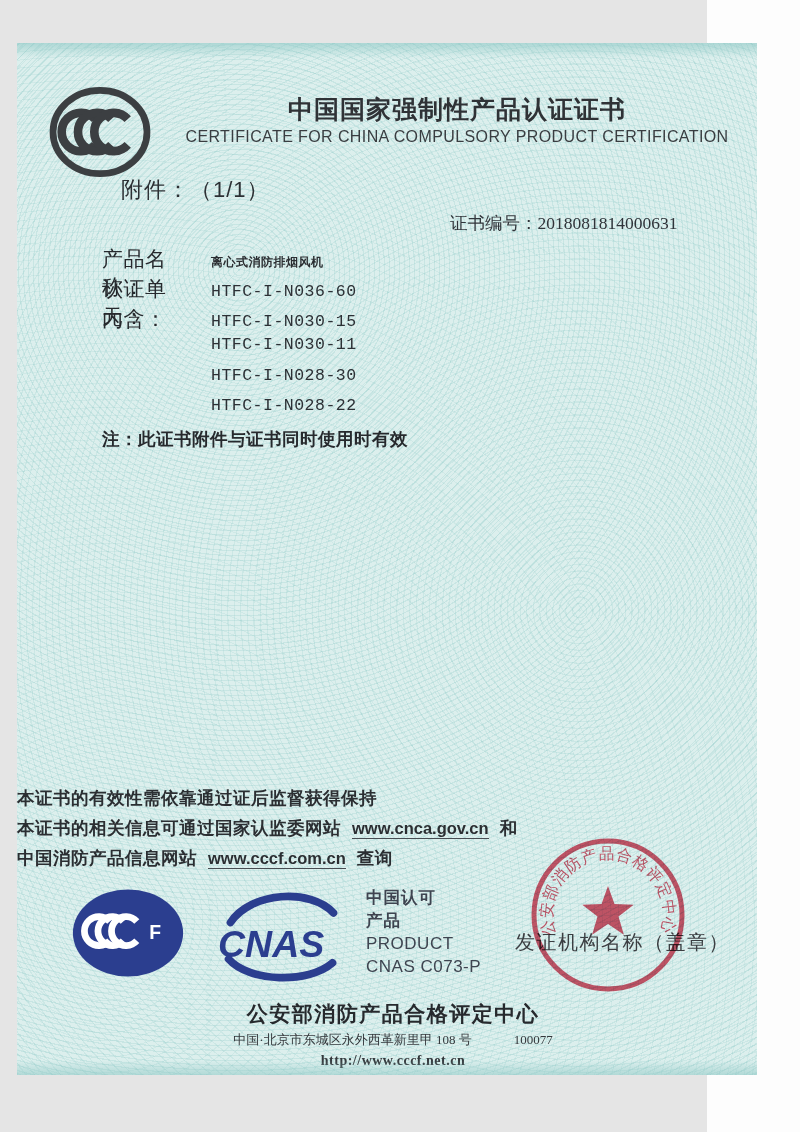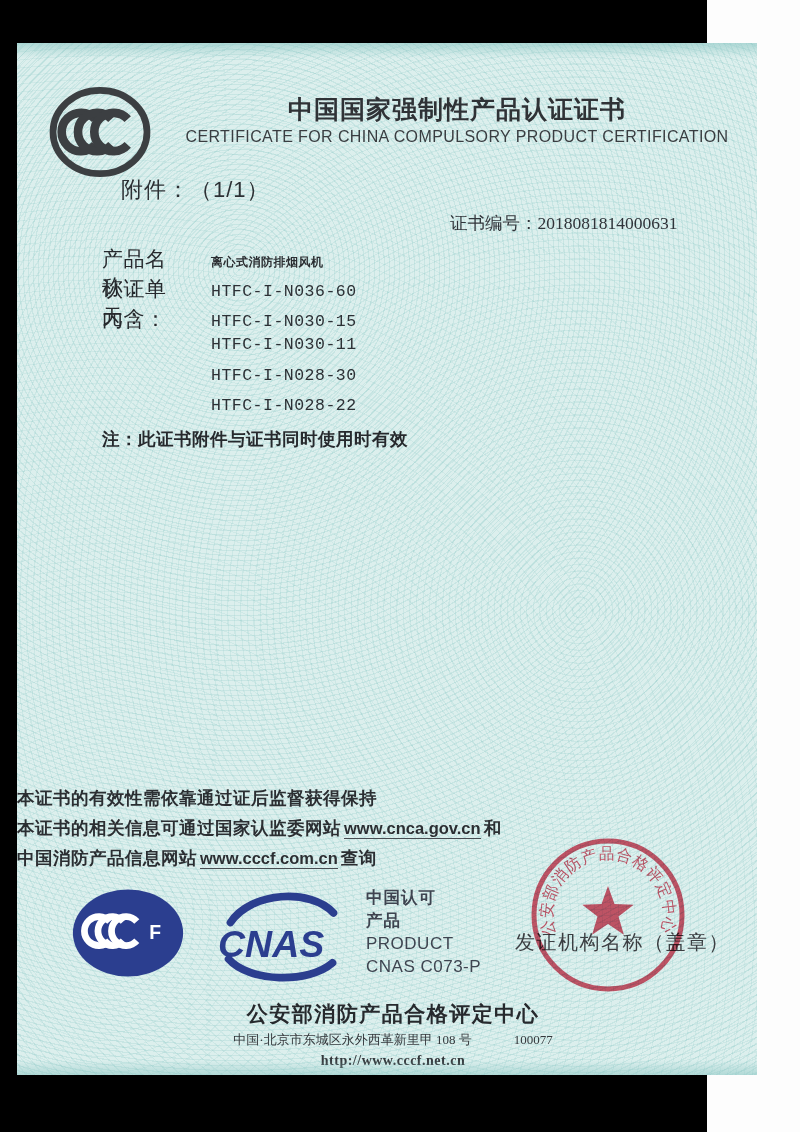--- a/index.html
+++ b/index.html
@@ -1,18 +1,18 @@
 <!DOCTYPE html>
 <html><head>
 <meta charset="utf-8">
 <style>
   * { margin:0; padding:0; box-sizing:border-box; }
   html,body { width:800px; height:1132px; background:#fdfdfd; overflow:hidden;
               font-family:"Liberation Sans", sans-serif; }
-  .page { position:relative; width:707px; height:1132px; background:#000000; }
+  .page { position:relative; width:707px; height:1132px; background:#e5e5e5; }
 
   
   .paper {
     position:absolute; left:17px; top:43px; width:740px; height:1032px;
     background-color:#dcefed;
     background-image:
       repeating-radial-gradient(circle at 30% 22%, rgba(128,195,192,.22) 0 1.2px, rgba(255,255,255,0) 1.2px 5px),
       repeating-radial-gradient(circle at 76% 55%, rgba(128,195,192,.18) 0 1.2px, rgba(255,255,255,0) 1.2px 6.5px),
       repeating-radial-gradient(circle at 12% 85%, rgba(128,195,192,.15) 0 1px,  rgba(255,255,255,0) 1px 8px);
   }
@@ -41,21 +41,21 @@
             font-size:21px; color:#26292d; margin-right:19px; letter-spacing:.5px; }
   .fvalue.cn { font-size:12px; font-weight:bold; color:#2b2e32; letter-spacing:.5px; }
   .fvalue.code { font-family:"Liberation Mono", monospace; font-size:16.5px;
                  color:#2c3035; letter-spacing:.5px; }
   .note { left:85px; top:384px; font-size:17.5px; font-weight:bold; color:#26292d; letter-spacing:.5px; }
 
   
   .footer-lines { left:0; top:740px; width:700px; text-align:left; }
   .fline { line-height:30px; font-size:17.5px; font-weight:bold; color:#2b2e32; letter-spacing:.5px; }
   .url { font-family:"Liberation Sans", sans-serif; font-weight:bold; font-size:16.5px;
-         border-bottom:1.5px solid #474c52; padding-bottom:1px; margin:0 3px; letter-spacing:0; }
+         border-bottom:1.5px solid #474c52; padding-bottom:1px; margin:0 11px; letter-spacing:0; }
 
   
   .cccf-logo { left:53px; top:843px; width:116px; height:94px; }
   .cnas-logo { left:198px; top:841px; width:132px; height:102px; }
   .accred { left:349px; top:843px; color:#3e4450; }
   .accred .a-cn { font-size:16.5px; font-weight:bold; line-height:23px; letter-spacing:1px; }
   .accred .a-en { font-size:17px; line-height:23px; letter-spacing:.5px; }
 
   
   .stamp { left:511px; top:792px; width:160px; height:160px;

